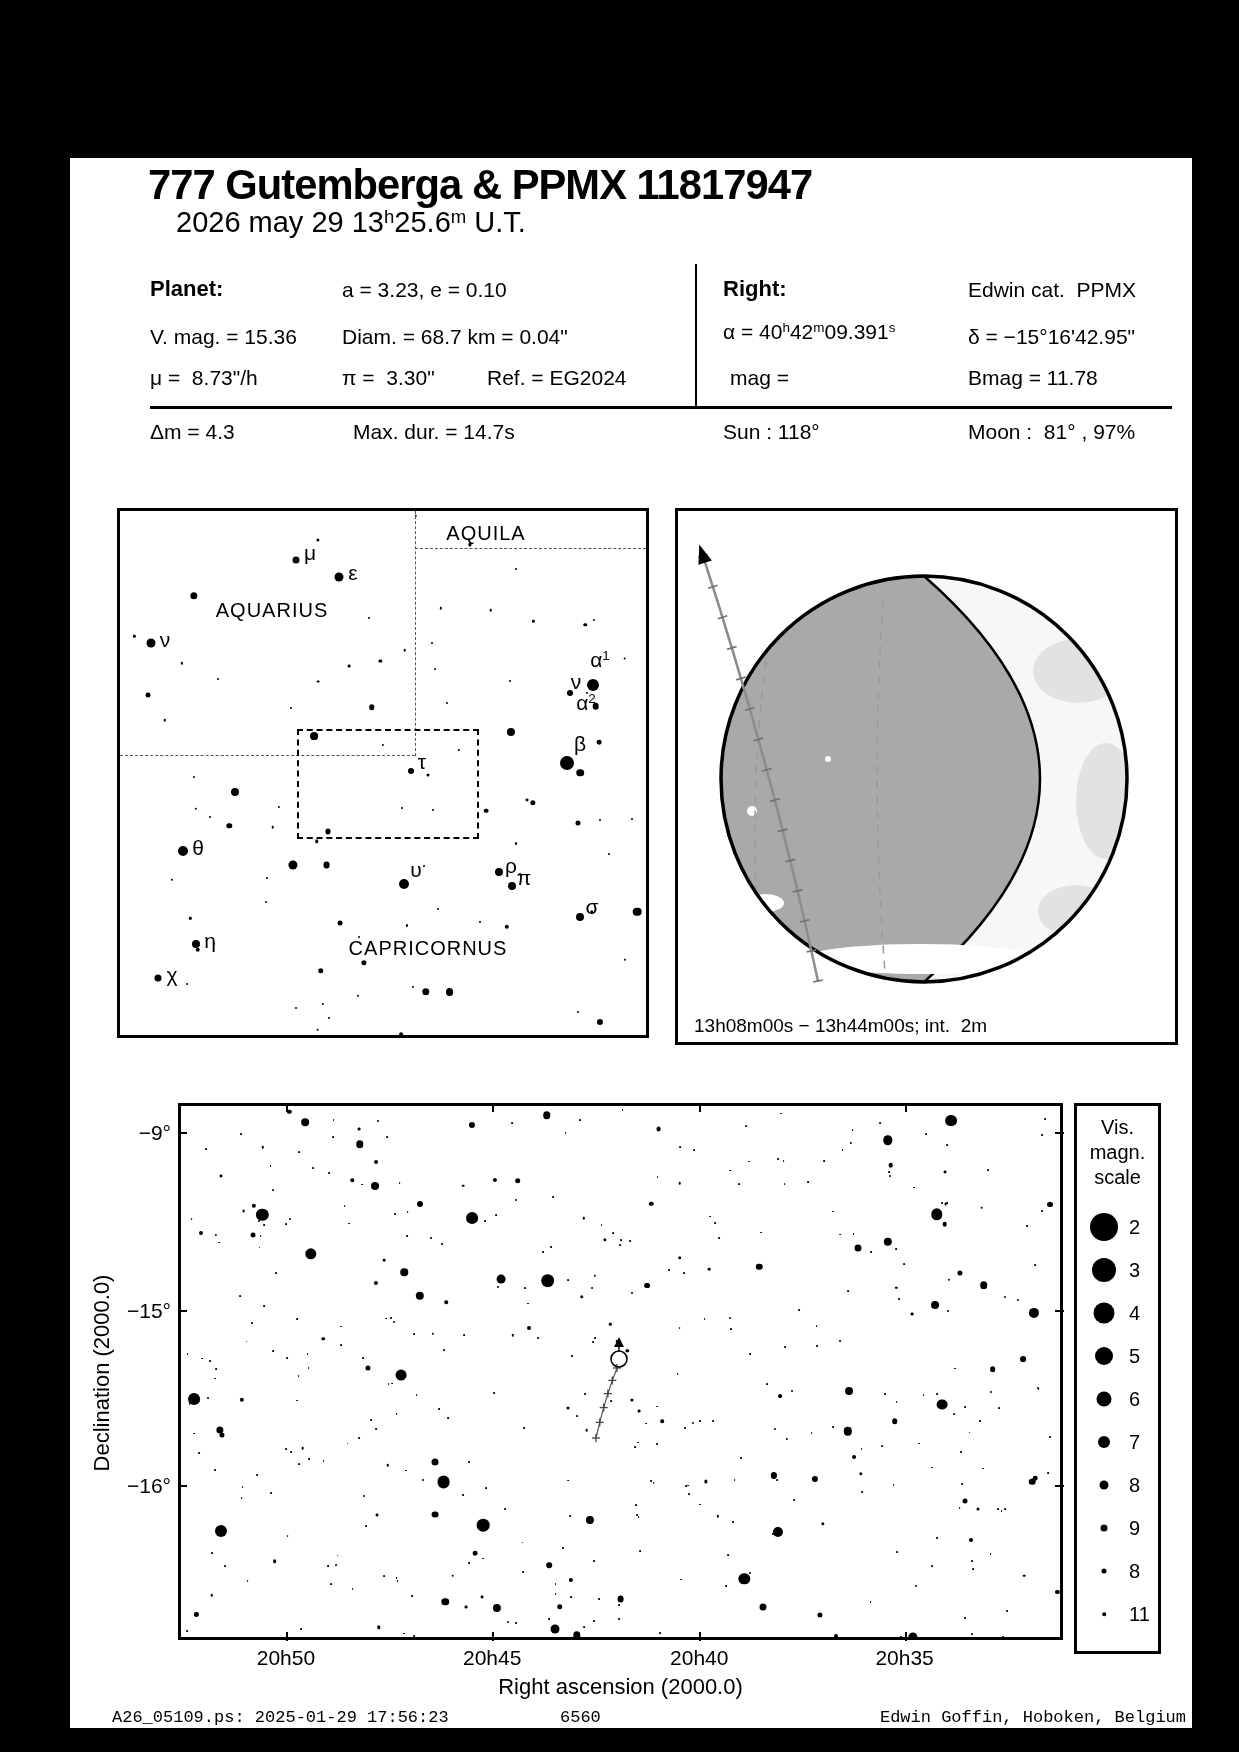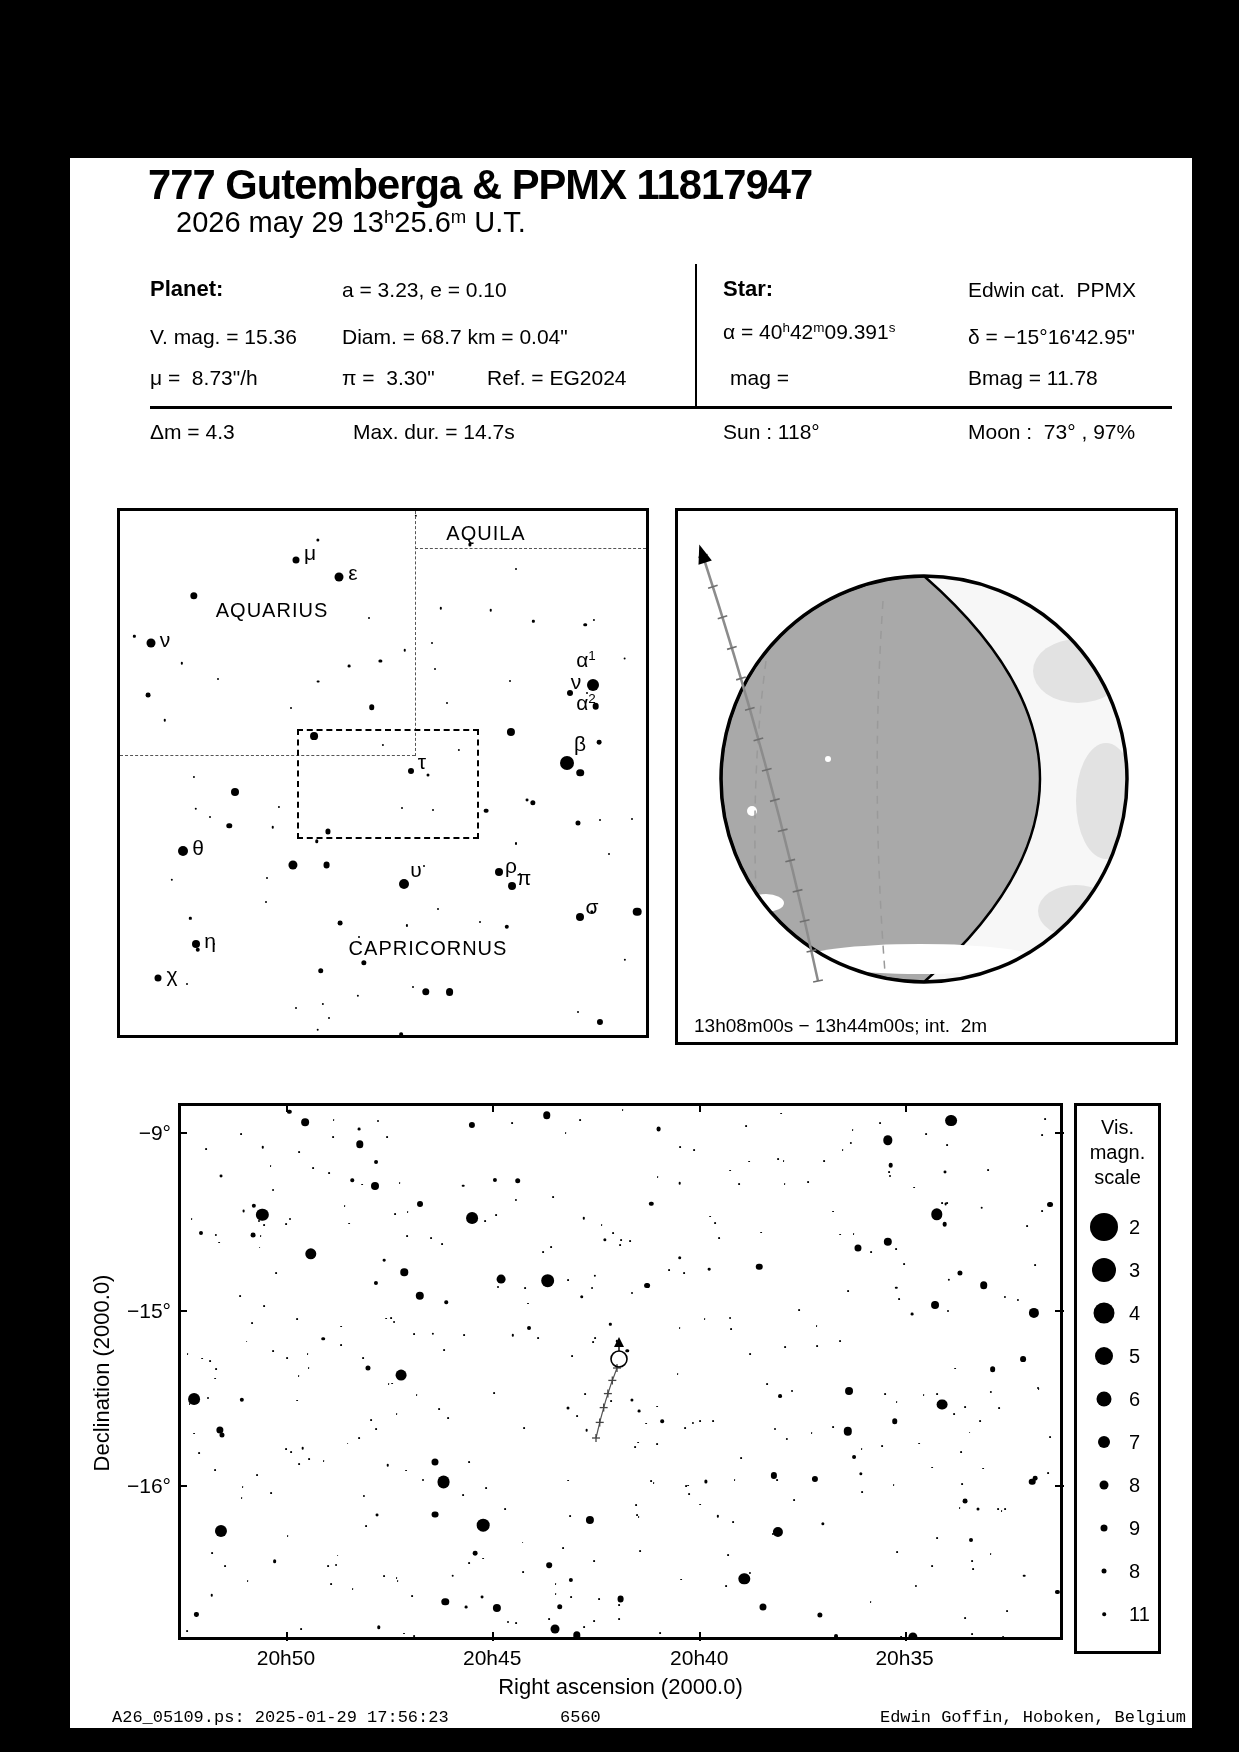--- a/index.html
+++ b/index.html
@@ -42,33 +42,33 @@
 <div class="abs cell bold" style="left:150px;top:276px;">Planet:</div>
 <div class="abs cell" style="left:342px;top:278px;">a = 3.23, e = 0.10</div>
 <div class="abs cell" style="left:150px;top:325px;">V. mag. = 15.36</div>
 <div class="abs cell" style="left:342px;top:325px;">Diam. = 68.7 km = 0.04"</div>
 <div class="abs cell" style="left:150px;top:366px;">μ =  8.73"/h</div>
 <div class="abs cell" style="left:342px;top:366px;">π =  3.30"</div>
 <div class="abs cell" style="left:487px;top:366px;">Ref. = EG2024</div>
 
 <div class="abs vline" style="left:695px;top:264px;height:142px;"></div>
 
-<div class="abs cell bold" style="left:723px;top:276px;">Star:</div>
+<div class="abs cell bold" style="left:723px;top:276px;">Right:</div>
 <div class="abs cell" style="left:968px;top:278px;">Edwin cat.  PPMX</div>
 <div class="abs cell" style="left:723px;top:320px;" id="ra-cell"><span>α = 40</span><span class="sp">h</span><span>42</span><span class="sp">m</span><span>09.391</span><span class="sp">s</span></div>
 <div class="abs cell" style="left:968px;top:325px;">δ = −15°16'42.95"</div>
 <div class="abs cell" style="left:730px;top:366px;">mag =</div>
 <div class="abs cell" style="left:968px;top:366px;">Bmag = 11.78</div>
 
 <div class="abs hline" style="left:150px;top:406px;width:1022px;"></div>
 
 <div class="abs cell" style="left:150px;top:420px;">Δm = 4.3</div>
 <div class="abs cell" style="left:353px;top:420px;">Max. dur. = 14.7s</div>
 <div class="abs cell" style="left:723px;top:420px;">Sun : 118°</div>
-<div class="abs cell" style="left:968px;top:420px;">Moon :  73° , 97%</div>
+<div class="abs cell" style="left:968px;top:420px;">Moon :  81° , 97%</div>
 
 <div class="abs chartbox" id="finder" style="left:117px;top:508px;width:532px;height:530px;">
   <div class="starlayer" id="finder-stars">
       <div class="dot" style="left: 305.543px; top: 481.025px; width: 7.41822px; height: 7.41822px;"></div>
       <div class="dot" style="left: 395.501px; top: 58.0956px; width: 2.00226px; height: 2.00226px;"></div>
       <div class="dot" style="left: 359.961px; top: 410.737px; width: 2px; height: 2px;"></div>
       <div class="dot" style="left: 406.956px; top: 288.622px; width: 2.92742px; height: 2.92742px;"></div>
       <div class="dot" style="left: 158.738px; top: 296.194px; width: 2.15863px; height: 2.15863px;"></div>
       <div class="dot" style="left: 479.739px; top: 309.326px; width: 2.03847px; height: 2.03847px;"></div>
       <div class="dot" style="left: 314.507px; top: 157.531px; width: 2.00037px; height: 2.00037px;"></div>
@@ -179,21 +179,21 @@
       <div class="glabel" style="left: 45px; top: 129px;"><span>ν</span></div>
       <div class="glabel" style="left: 78px; top: 337px;"><span>θ</span></div>
       <div class="glabel" style="left: 90px; top: 430px;"><span>η</span></div>
       <div class="glabel" style="left: 52px; top: 464px;"><span>χ</span></div>
       <div class="glabel" style="left: 302px; top: 251px;"><span>τ</span></div>
       <div class="glabel" style="left: 296px; top: 359px;"><span>υ</span></div>
       <div class="glabel" style="left: 391px; top: 355px;"><span>ρ</span></div>
       <div class="glabel" style="left: 404px; top: 367px;"><span>π</span></div>
       <div class="glabel" style="left: 472px; top: 396px;"><span>σ</span></div>
       <div class="glabel" style="left: 460px; top: 233px;"><span>β</span></div>
-      <div class="glabel" style="left: 466px; top: 149px;"><span>α</span><span class="sp">1</span></div>
+      <div class="glabel" style="left: 480px; top: 149px;"><span>α</span><span class="sp">1</span></div>
       <div class="glabel" style="left: 456px; top: 171px;"><span>ν</span></div>
       <div class="glabel" style="left: 466px; top: 192px;"><span>α</span><span class="sp">2</span></div>
       <div class="conlabel" style="left: 366px; top: 22px;">AQUILA</div>
       <div class="conlabel" style="left: 152px; top: 99px;">AQUARIUS</div>
       <div class="conlabel" style="left: 308px; top: 437px;">CAPRICORNUS</div>
     </div>
 </div>
 
 <div class="abs chartbox" style="left:675px;top:508px;width:503px;height:537px;">
   <svg id="globe-svg" width="497" height="531" viewBox="0 0 497 531">

